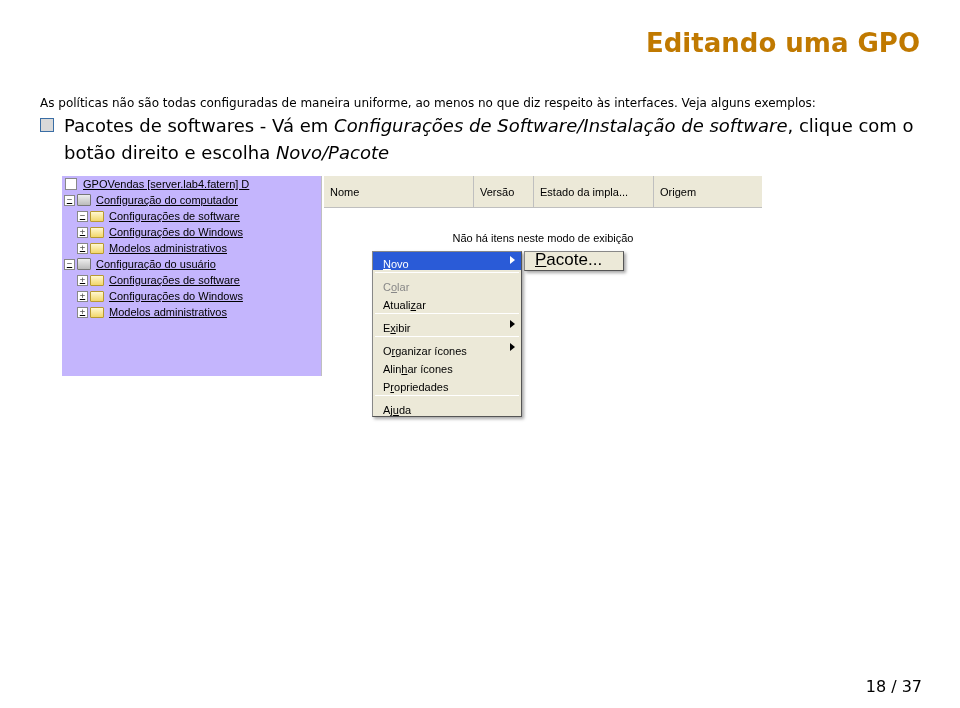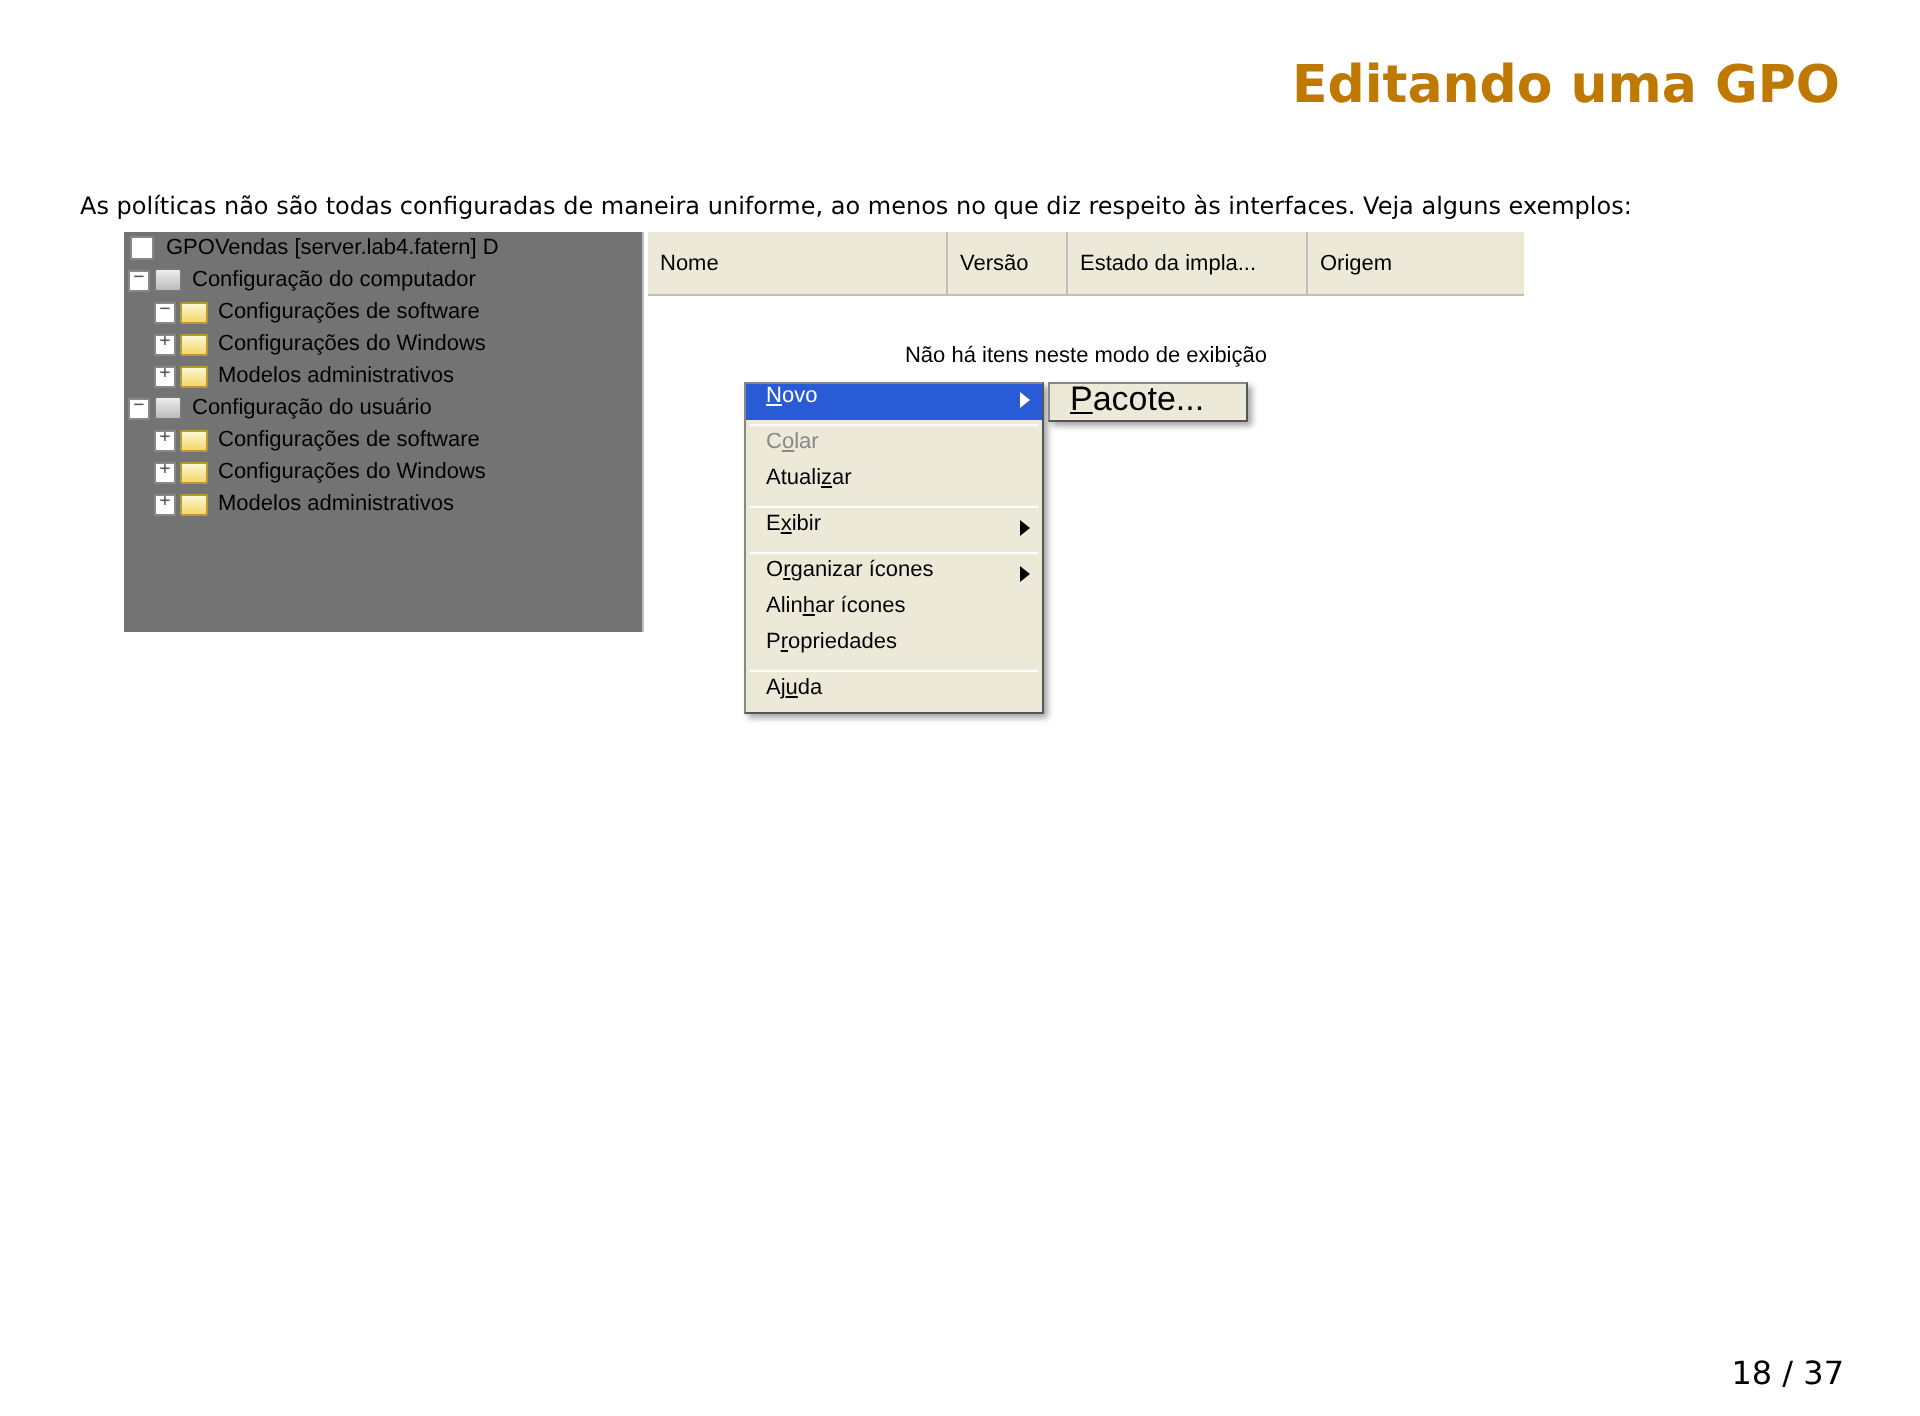--- a/index.html
+++ b/index.html
@@ -9,21 +9,21 @@
   .body-text { font-size: 12px; line-height: 1.5; }
   .bullet-row { display: flex; align-items: flex-start; margin-bottom: 10px; }
   .bullet-sq { width: 14px; height: 14px; background: #d9d9d9; border: 1px solid #3a6ea5; margin-top: 6px; margin-right: 10px; flex-shrink: 0; }
   .bullet-text { font-size: 18px; line-height: 1.5; }
   .bullet-text .em { font-style: italic; }
 
   .screenshot-wrap { margin-top: 4px; margin-left: 22px; }
   .screenshot { width: 700px; height: 290px; position: relative; font-family: Tahoma, Arial, sans-serif; font-size: 11px; color: #000; }
 
   
-  .tree { position: absolute; left: 0; top: 0; width: 260px; height: 200px; border-right: 1px solid #bfbfbf; background: #737373; }
+  .tree { position: absolute; left: 0; top: 0; width: 260px; height: 200px; border-right: 1px solid #bfbfbf; background: #c4b5fd; text-decoration: underline; }
   .tree-row { display: flex; align-items: center; height: 16px; padding-left: 2px; white-space: nowrap; }
   .tw { width: 11px; height: 11px; border: 1px solid #888; background: #fff; color: #555; font-size: 9px; line-height: 7px; text-align: center; margin-right: 2px; font-family: monospace; }
   .sp { display: inline-block; width: 13px; height: 11px; }
   .ic { width: 14px; height: 12px; margin-right: 3px; display: inline-flex; align-items: center; justify-content: center; }
   .folder { width: 14px; height: 11px; background: linear-gradient(#fff8d0,#f2d76b); border: 1px solid #b89a30; border-radius: 1px; }
   .folder-blue { width: 14px; height: 11px; background: linear-gradient(#dfeaff,#9ab7e6); border: 1px solid #5a7db5; border-radius: 1px; }
   .comp { width: 14px; height: 12px; background: linear-gradient(#eee,#bbb); border: 1px solid #777; border-radius: 1px; }
   .doc-ic { width: 12px; height: 12px; background: #fff; border: 1px solid #888; }
   .selected { background: #d6cfc7; }
   .tree-label { padding: 0 2px; }
@@ -33,41 +33,47 @@
   .list-header { display: flex; height: 32px; background: #ece9d8; border-bottom: 1px solid #bfbfbf; }
   .col-h { border-right: 1px solid #bfbfbf; padding: 2px 6px; font-size: 11px; color: #000; display: flex; align-items: center; overflow: hidden; }
   .col-nome { width: 150px; }
   .col-ver { width: 60px; }
   .col-est { width: 120px; }
   .col-ori { flex: 1; border-right: none; }
   .empty-msg { text-align: center; margin-top: 24px; font-size: 11px; color: #000; }
 
   
   .ctxmenu { position: absolute; background: #ece9d8; border: 1px solid #888; border-right-color: #555; border-bottom-color: #555; box-shadow: 2px 2px 3px rgba(0,0,0,0.35); width: 150px; }
-  .ctxmenu .mi { height: 18px; display: flex; align-items: flex-start; padding: 0 18px 0 10px; font-size: 11px; position: relative; }
+  .ctxmenu .mi { height: 18px; display: flex; align-items: flex-end; padding: 17px 18px 0 10px; font-size: 11px; position: relative; }
   .ctxmenu .mi.disabled { color: #888; }
   .ctxmenu .mi.hi { background: #2a5bd7; color: #fff; }
   .ctxmenu .sep { height: 1px; margin: 2px 2px; background: #999; border-bottom: 1px solid #fff; }
   .ctxmenu .arrow { position: absolute; right: 6px; top: 4px; width: 0; height: 0; border-top: 4px solid transparent; border-bottom: 4px solid transparent; border-left: 5px solid #000; }
   .ctxmenu .mi.hi .arrow { border-left-color: #fff; }
   .under { text-decoration: underline; }
 
   .submenu { position: absolute; background: #ece9d8; border: 1px solid #888; border-right-color: #555; border-bottom-color: #555; box-shadow: 2px 2px 3px rgba(0,0,0,0.35); width: 100px; }
   .submenu .mi { height: 18px; display: flex; align-items: flex-end; padding: 0 10px; font-size: 17px; }
 
   .page-num { position: absolute; right: 38px; bottom: 12px; font-size: 16px; color: #000; }
 </style>
 </head>
 <body>
 
 <div class="page">
   <div class="title">Editando uma GPO</div>
 
   <div class="body-text">As políticas não são todas configuradas de maneira uniforme, ao menos no que diz respeito às interfaces. Veja alguns exemplos:</div>
 
+  <div class="bullet-row">
+    <div class="bullet-sq"></div>
+    <div class="bullet-text">
+      <span>Pacotes de softwares - Vá em </span><span class="em">Configurações de Software/Instalação de software</span><span>, clique com o botão direito e escolha </span><span class="em">Novo/Pacote</span>
+    </div>
+  </div>
 
   <div class="screenshot-wrap">
     <div class="screenshot">
 
       <div class="tree">
         <div class="tree-row">
           <span class="ic">
               <span class="doc-ic"></span>
             </span>
           <span class="tree-label">GPOVendas [server.lab4.fatern] D</span>

